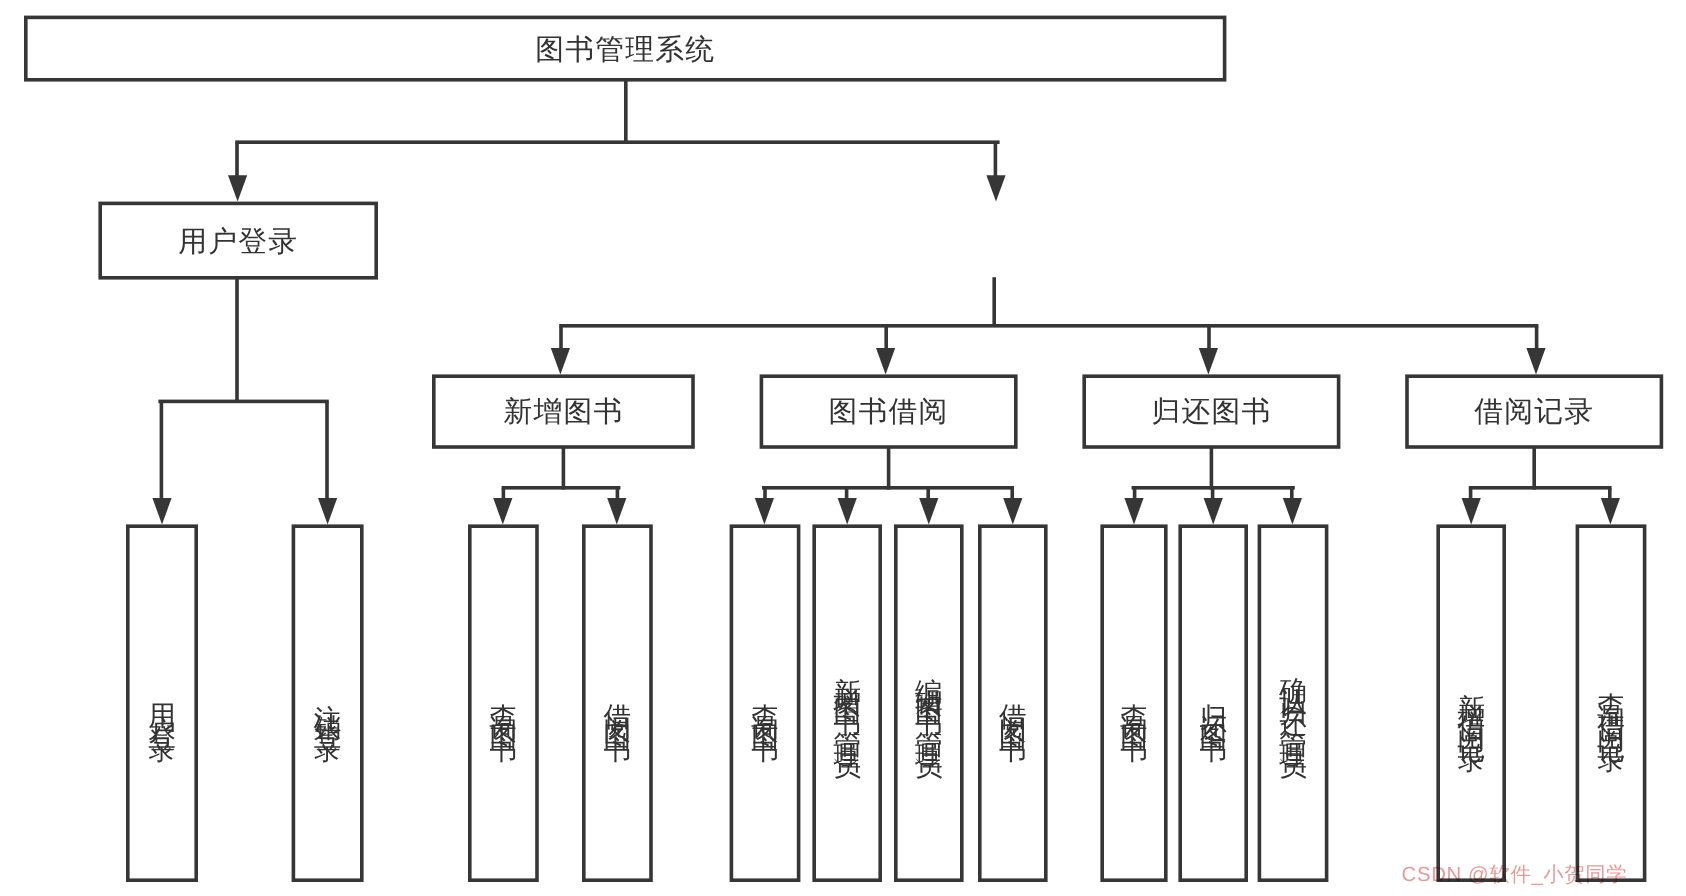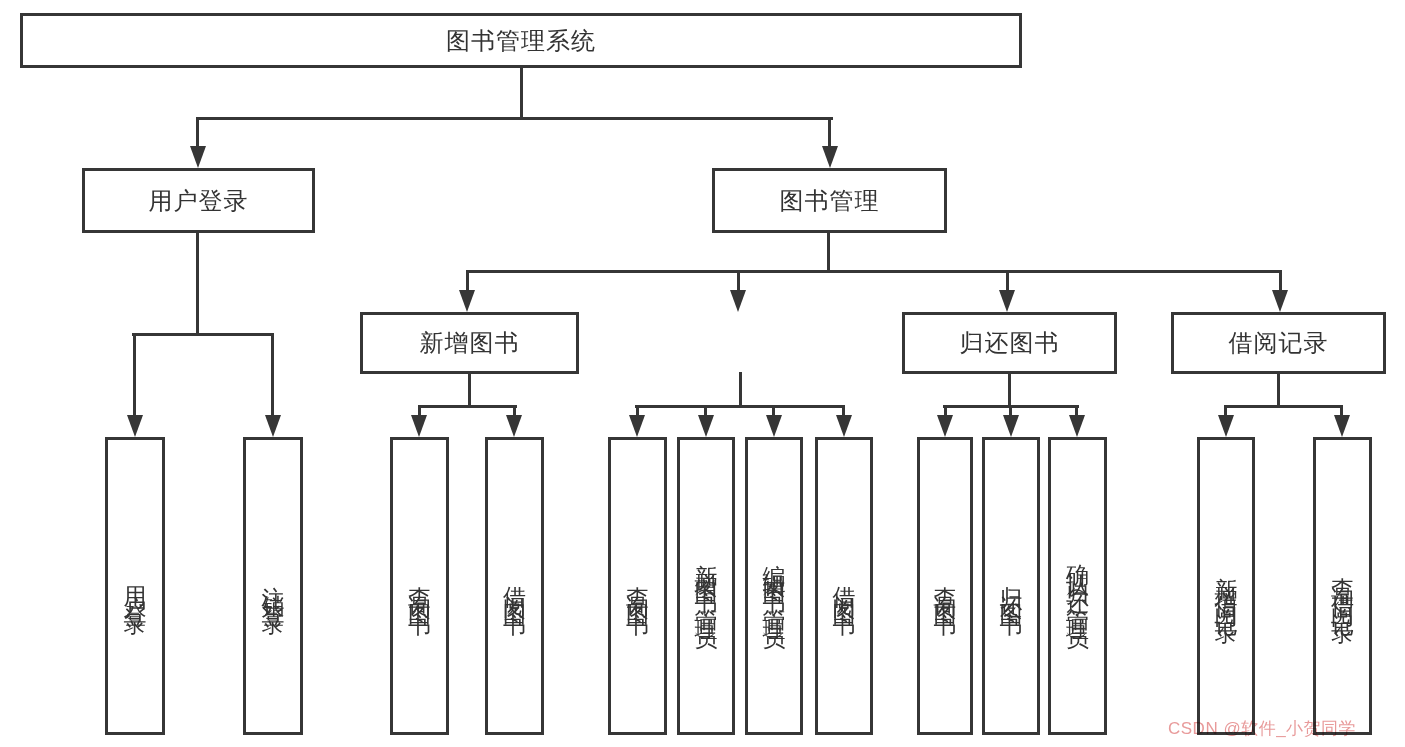--- a/index.html
+++ b/index.html
@@ -48,24 +48,24 @@
 </style>
 </head>
 <body>
 
 <div id="stage">
 
   <div class="box h" style="left:20px;top:13px;width:1002px;height:55px">图书管理系统</div>
 
   <div class="box h" style="left:82px;top:168px;width:233px;height:65px">用户登录</div>
 
-  <div class="box h" style="left:712px;top:168px;width:235px;height:65px">图书管理</div>
 
   <div class="box h" style="left:360px;top:312px;width:219px;height:62px">新增图书</div>
 
+  <div class="box h" style="left:633px;top:312px;width:215px;height:62px">图书借阅</div>
 
   <div class="box h" style="left:902px;top:312px;width:215px;height:62px">归还图书</div>
 
   <div class="box h" style="left:1171px;top:312px;width:215px;height:62px">借阅记录</div>
 
   <div class="box v" style="left:105px;top:437px;width:60px;height:298px">用户登录</div>
 
   <div class="box v" style="left:243px;top:437px;width:60px;height:298px">注销登录</div>
 
   <div class="box v" style="left:390px;top:437px;width:59px;height:298px">查询图书</div>

